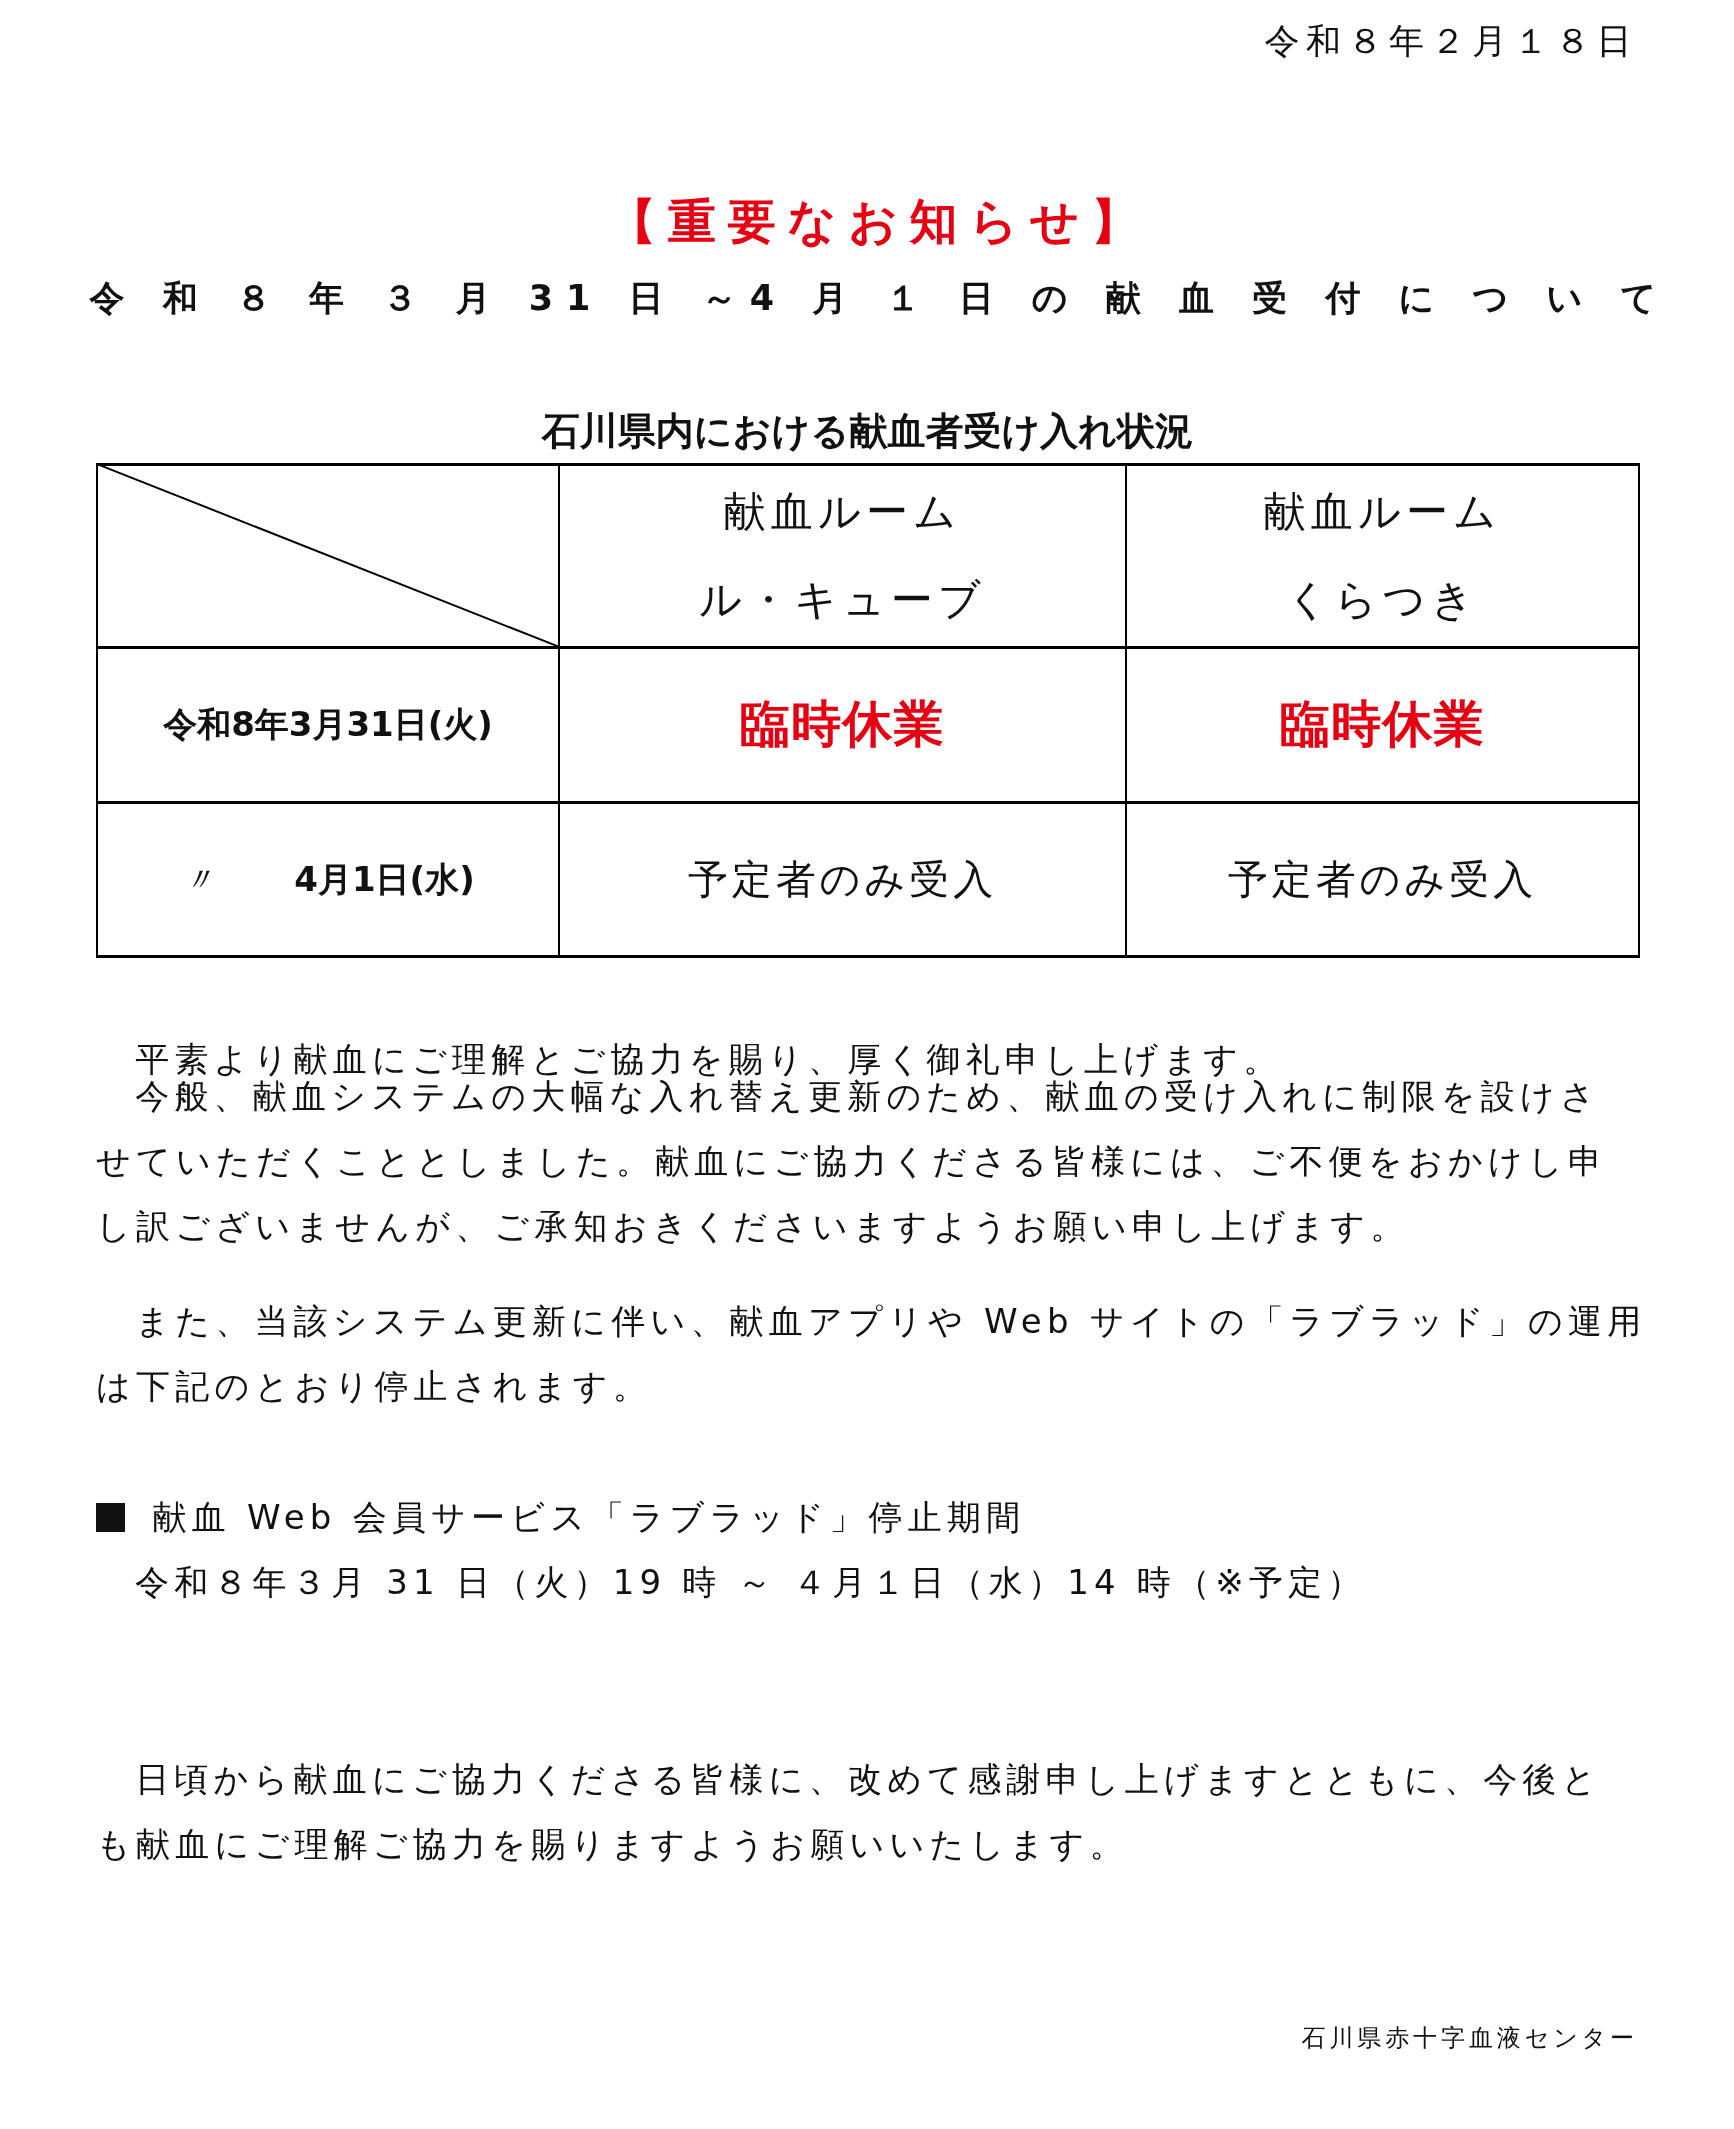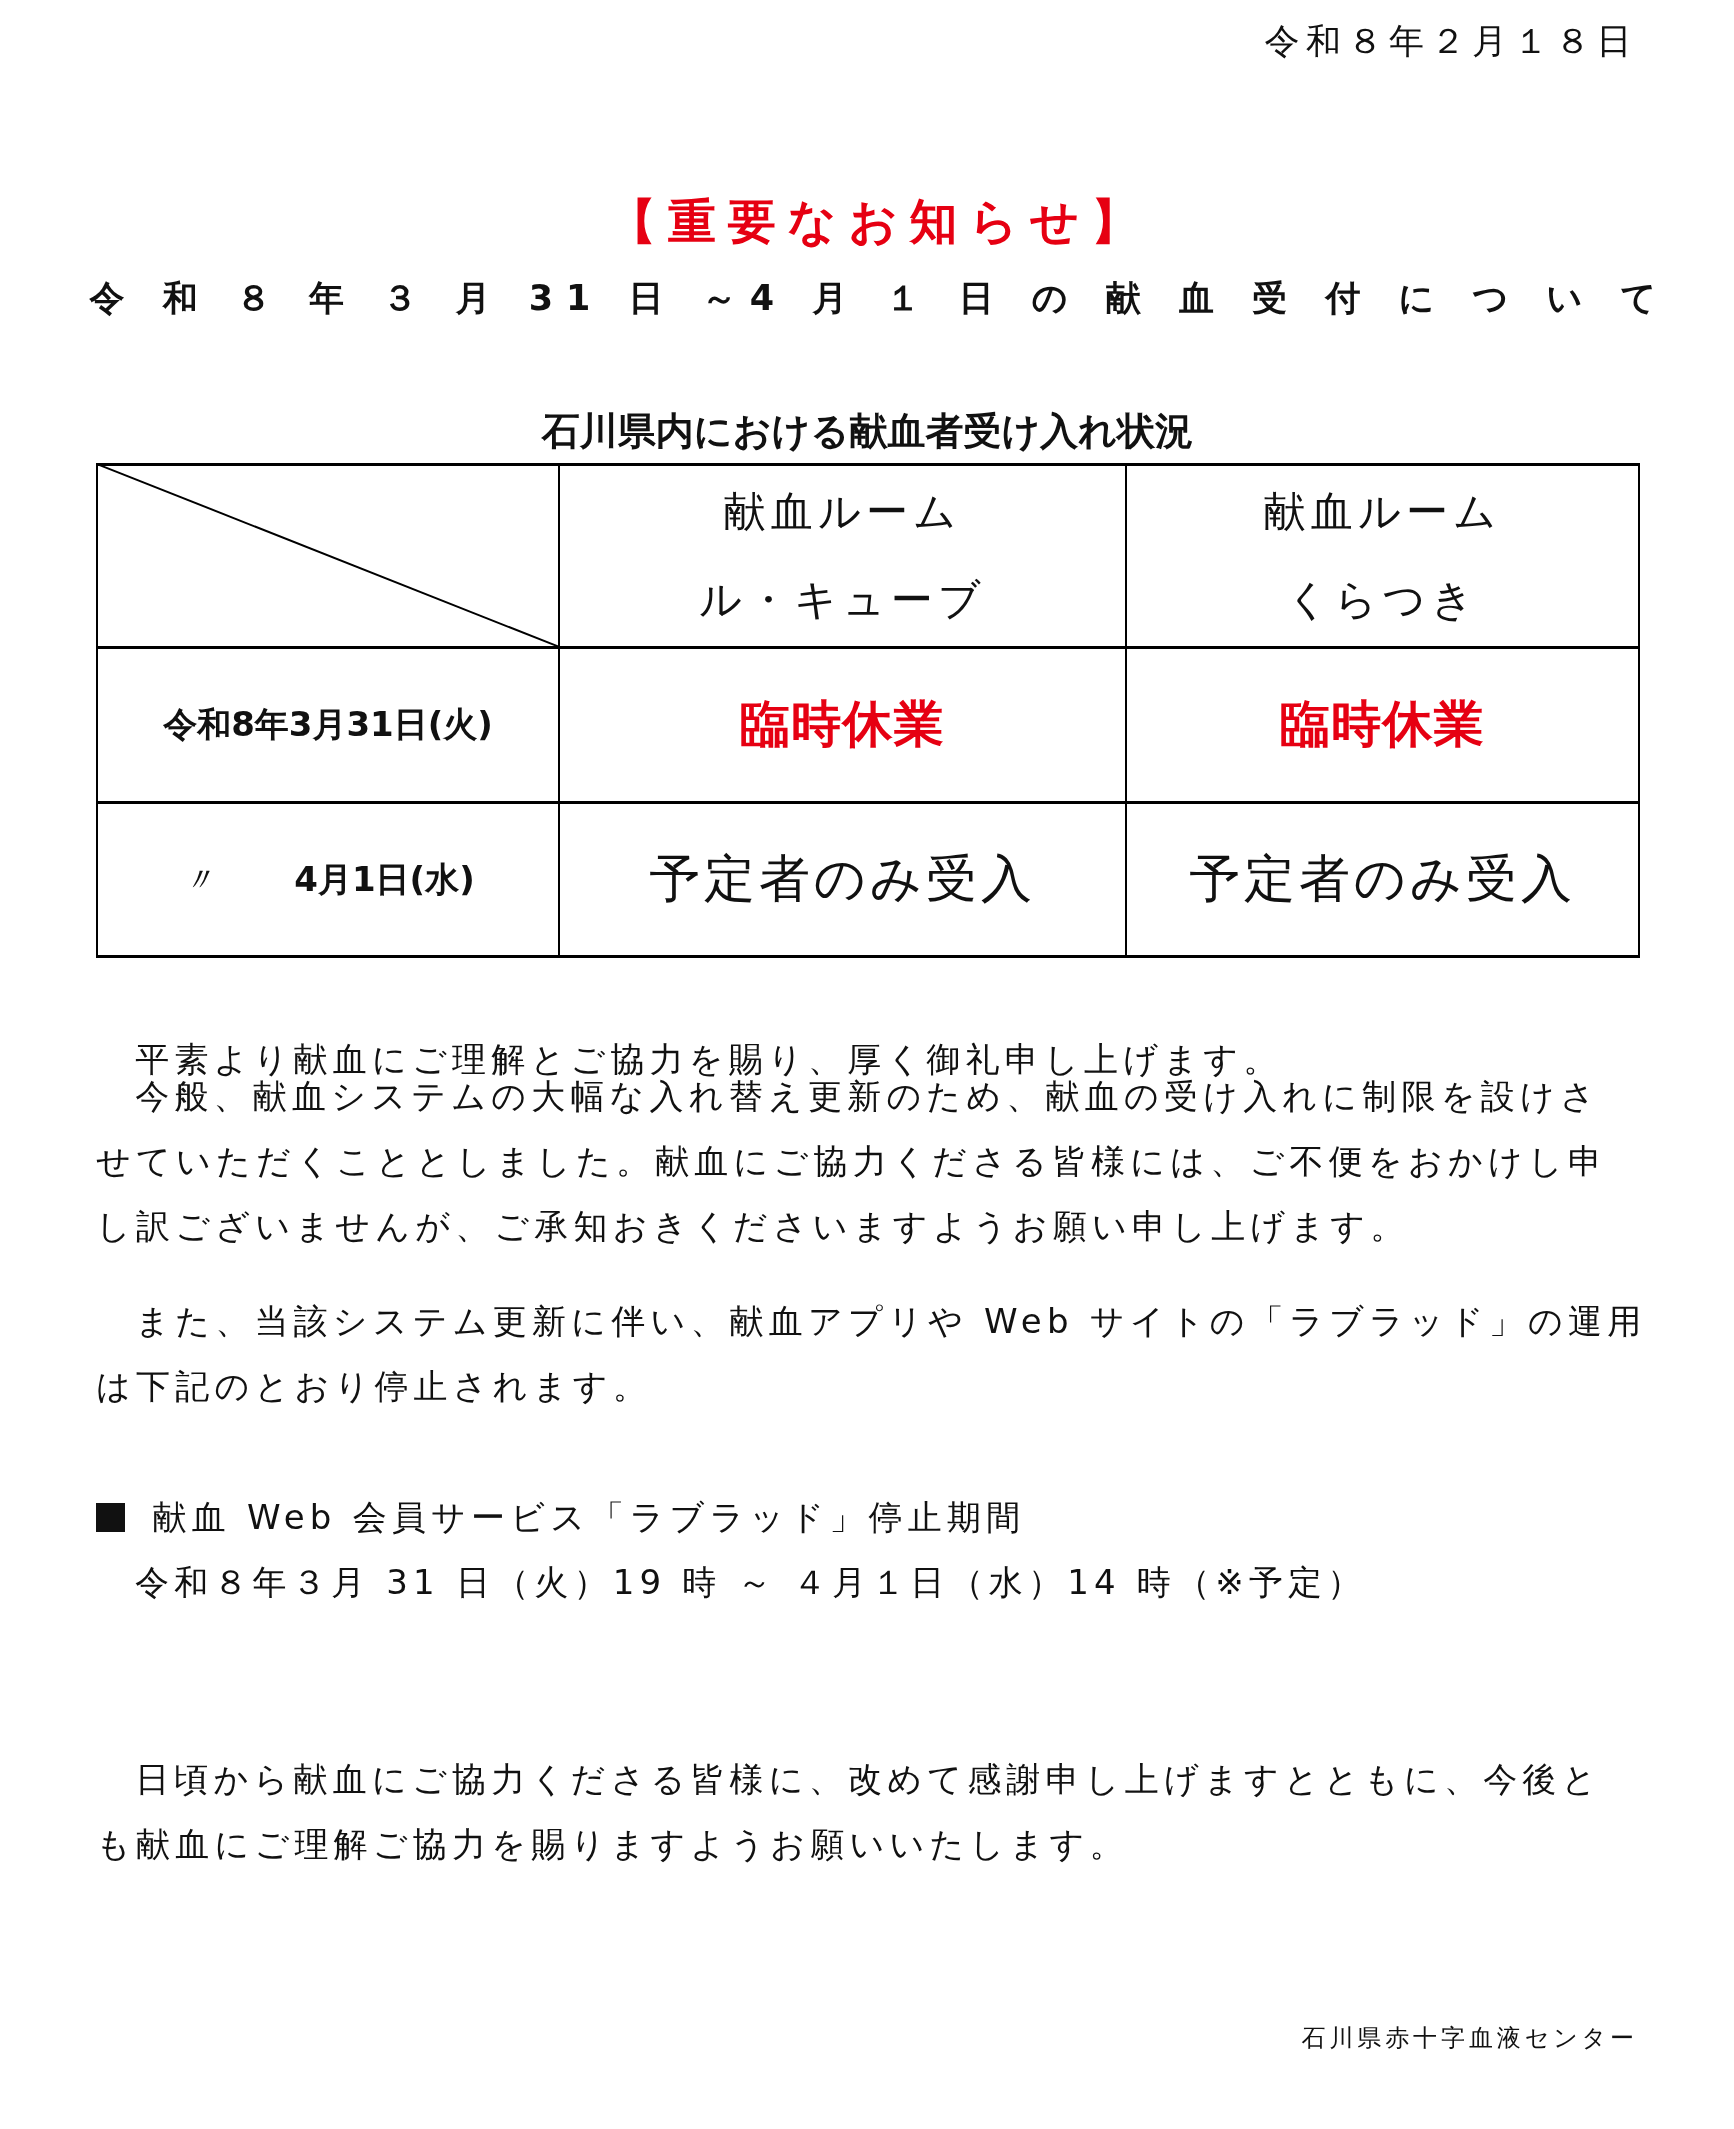--- a/index.html
+++ b/index.html
@@ -10,21 +10,21 @@
   #notice-heading { top:190px; left:0; width:1735px; text-align:center; font-size:48px; font-weight:bold; letter-spacing:11.8px; }
   #notice-subtitle { top:275px; left:0; width:1735px; text-align:center; font-size:35px; font-weight:bold; letter-spacing:13px;padding-left:12px; }
   #table-caption { top:406px; left:0; width:1735px; text-align:center; font-size:38px; font-weight:bold; }
   #status-table { position:absolute; left:96px; top:463px; width:1544px; height:495px; }
   .cell { position:absolute; box-sizing:border-box; display:flex; flex-direction:column; align-items:center; justify-content:center; }
   .hline { position:absolute; background:#000; height:2.6px; }
   .vline { position:absolute; background:#000; width:2px; }
   .room-name { font-size:42px; line-height:88px; letter-spacing:5.2px; }
   .date-label { font-size:34px; font-weight:bold; }
   .closed { font-size:50px; font-weight:bold; letter-spacing:1.3px; }
-  .limited { font-size:51px; letter-spacing:3.9px; }
+  .limited { font-size:40px; letter-spacing:3.9px; }
   .para { position:absolute; left:96px; width:1544px; font-size:34px; line-height:65px; letter-spacing:5.2px; white-space:normal; }
   .para .line { display:block; white-space:nowrap; }
   #org-name { top:2022px; right:97px; font-size:24px; letter-spacing:3.9px; }
   .bullet-square { display:inline-block; width:29px; height:29px; background:#111; margin-right:27.5px; vertical-align:-2.6px; }
 </style>
 </head>
 <body>
 
 <div id="issue-date" class="abs">令和８年２月１８日</div>
 

